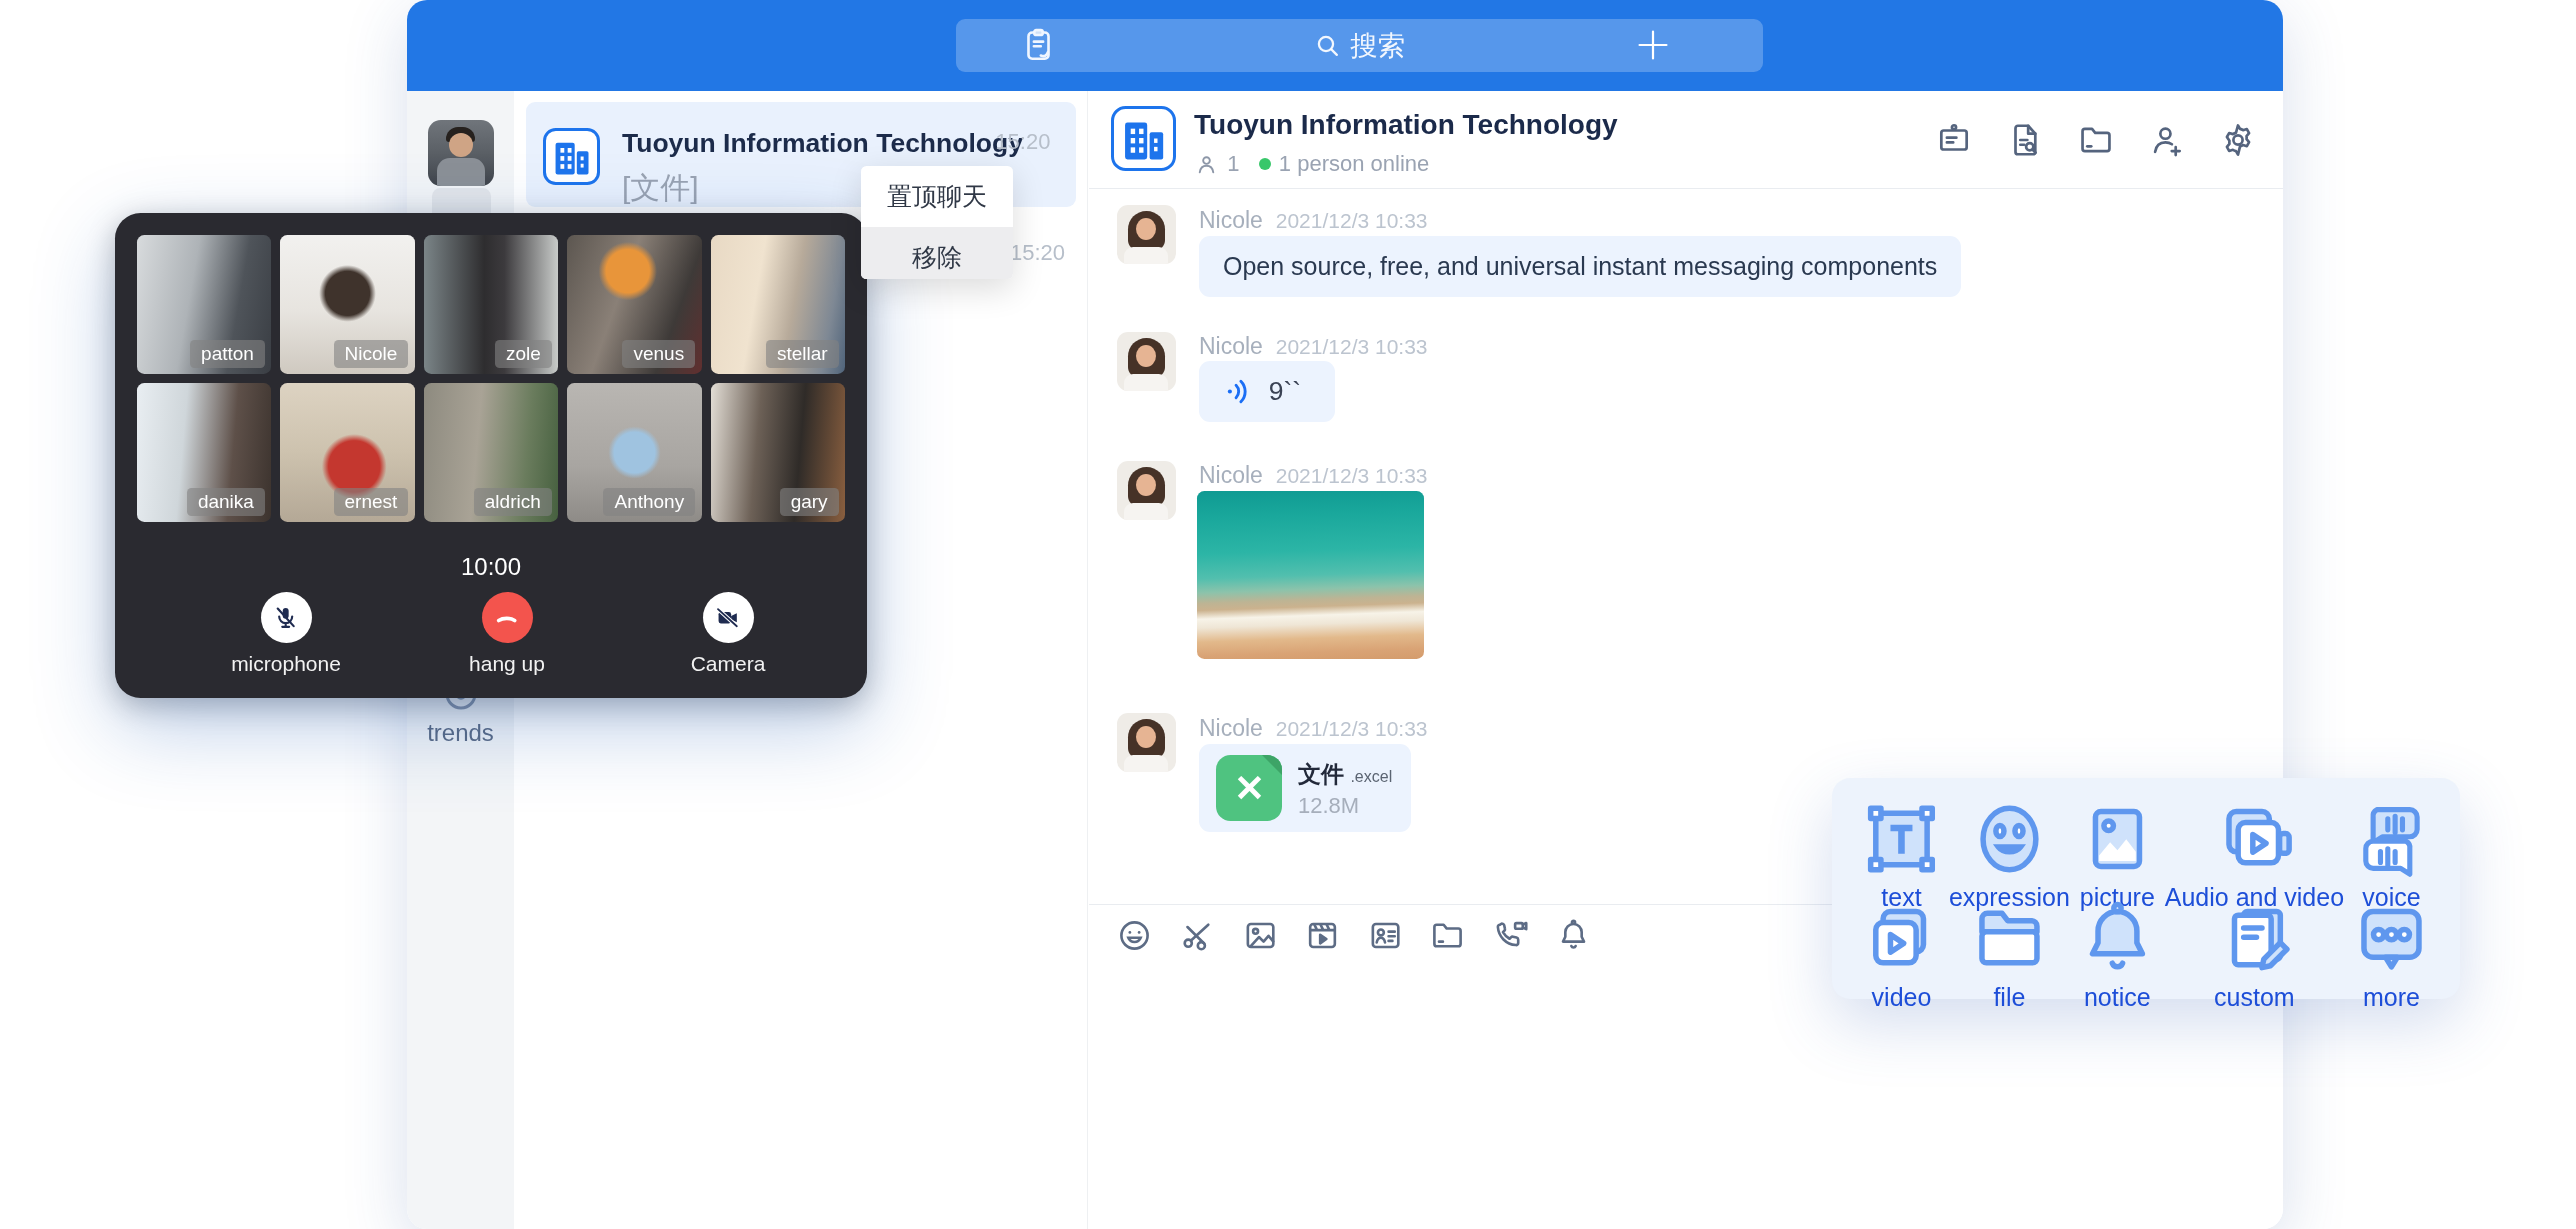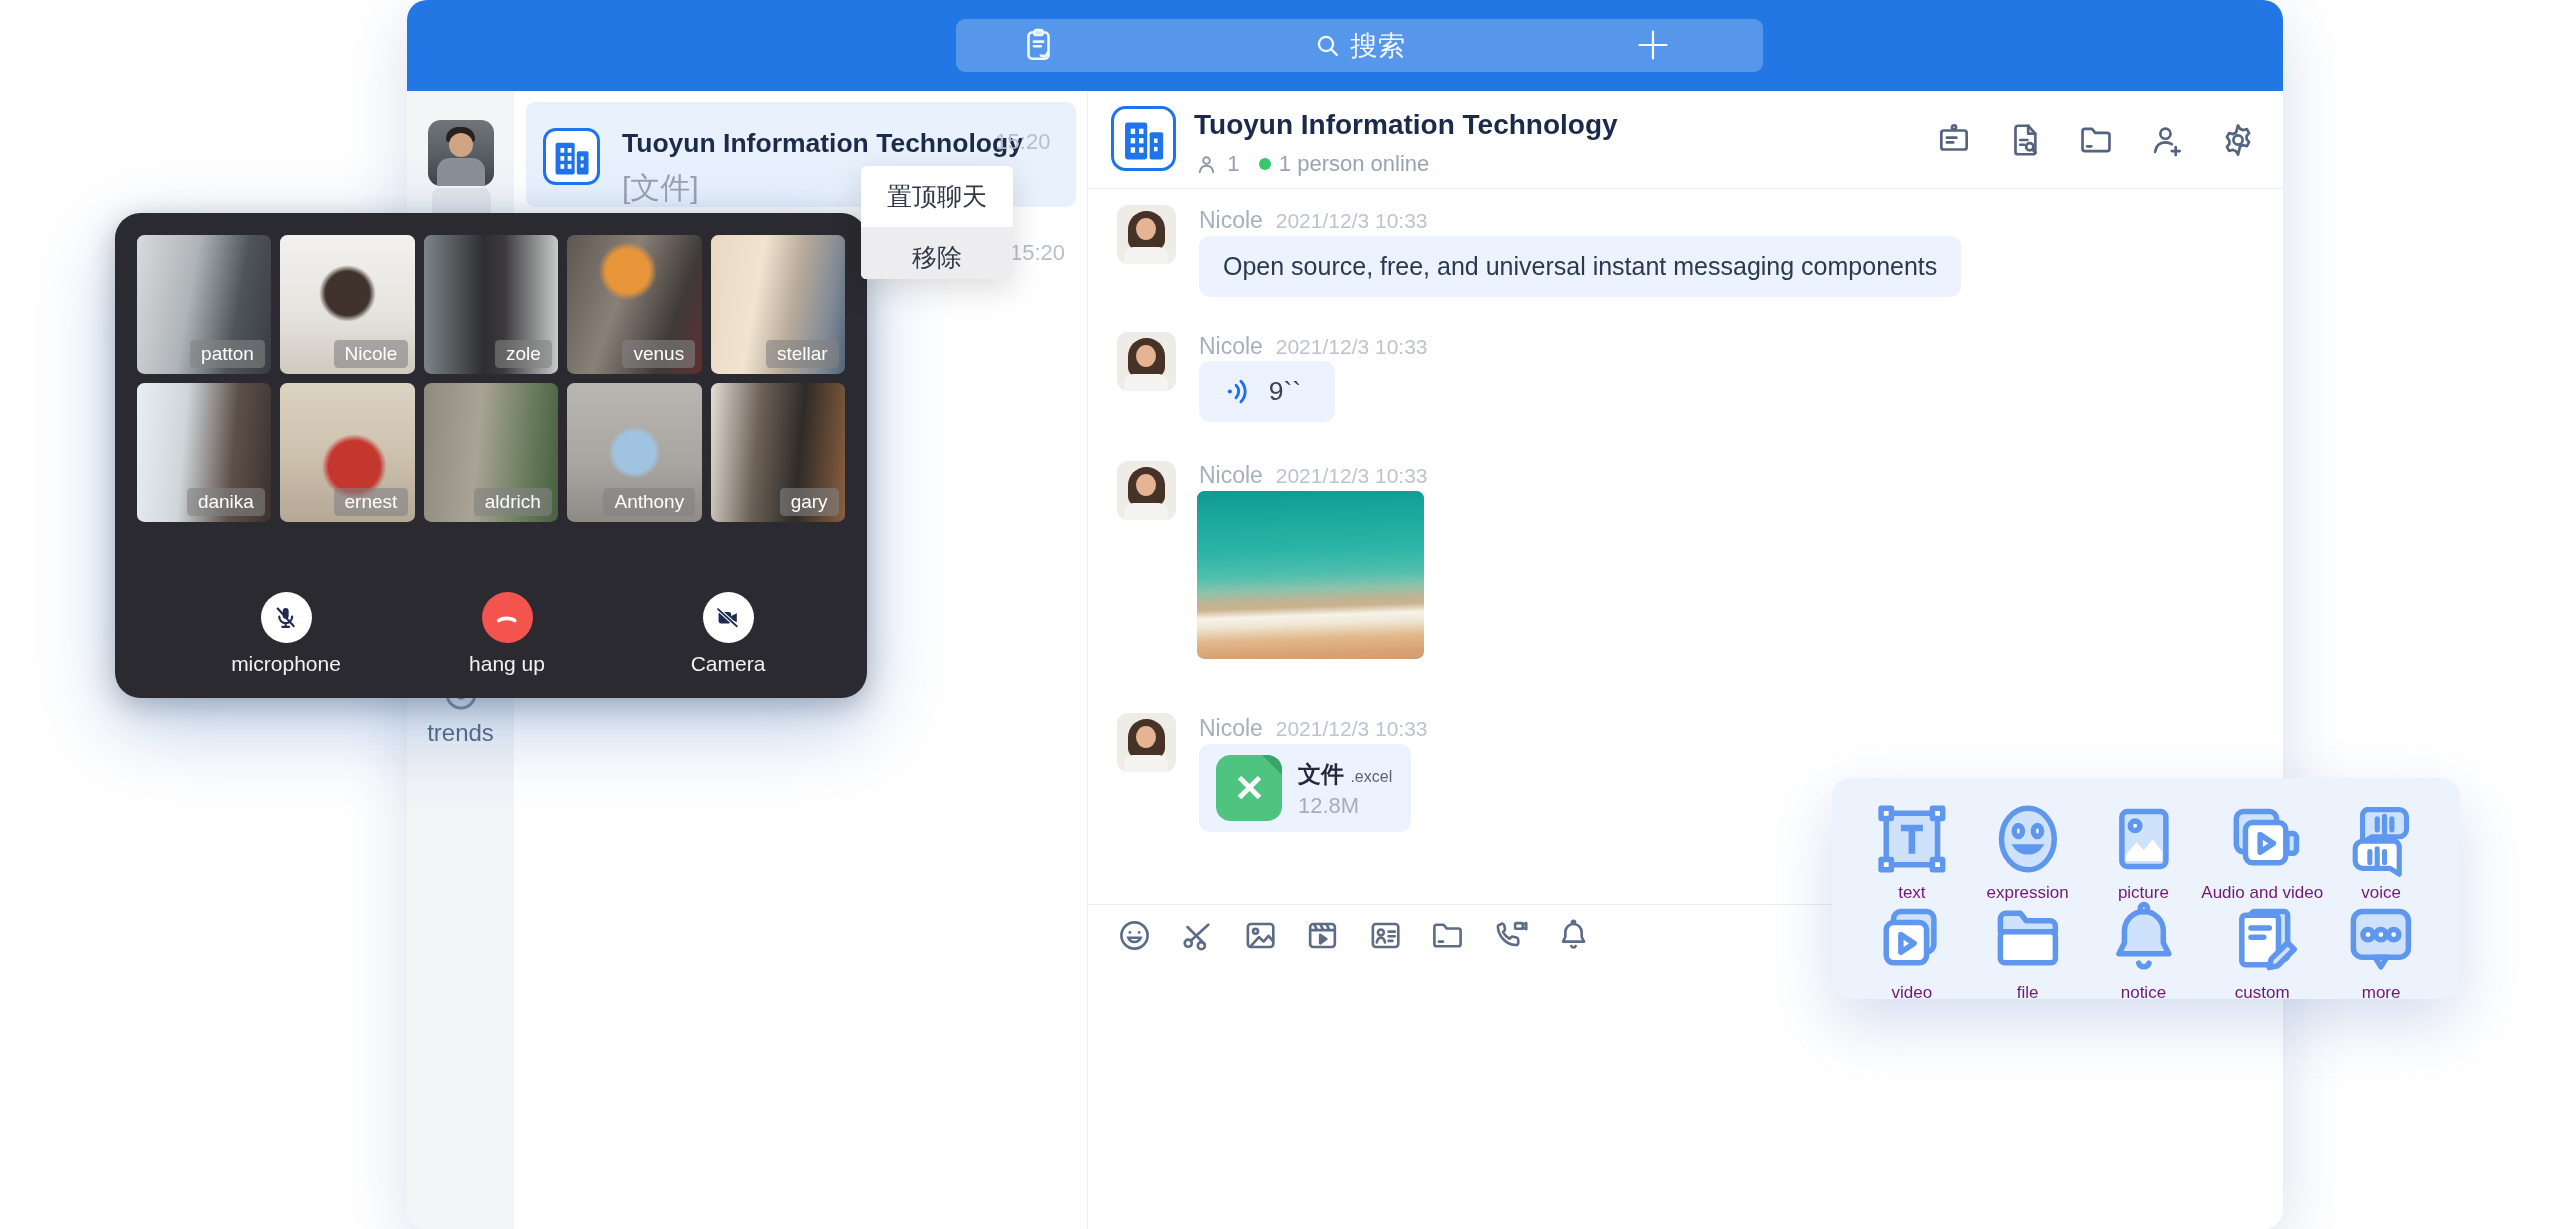--- a/index.html
+++ b/index.html
@@ -103,21 +103,21 @@
   .circ.white{background:#fff;color:#1f2b50;}
   .circ.red{background:#f3544d;color:#fff;}
   .cbtn .clabel{margin-top:9.1px;color:#f2f2f2;font-size:21px;}
   .cbtn .ic{width:27.4px;height:27.4px;}
   
   .popup{position:absolute;left:1832px;top:778px;width:628px;height:221px;border-radius:18.3px;background:#edf3fc;z-index:30;
          box-shadow:0 24px 64px rgba(60,100,180,.22);}
   .pgrid{position:absolute;left:22px;top:16.5px;width:585px;display:grid;grid-template-columns:repeat(5,1fr);row-gap:12.8px;}
   .pitem{text-align:center;cursor:pointer;height:88px;}
   .pitem .picon2{width:46px;height:46px;margin:5.5px auto 1.8px auto;color:#5f97ee;}
-  .pitem .plabel{font-size:17px;color:#701a75;white-space:nowrap;}
+  .pitem .plabel{font-size:25px;color:#1d4ed8;white-space:nowrap;}
   svg{display:block;width:100%;height:100%;}
 </style>
 </head>
 <body>
 
 <div class="stage">
 
   <div class="window">
 
     <div class="topbar">
@@ -413,20 +413,21 @@
       <div class="tile t8">
           <span class="chip">aldrich</span>
         </div>
       <div class="tile t9">
           <span class="chip">Anthony</span>
         </div>
       <div class="tile t10">
           <span class="chip">gary</span>
         </div>
     </div>
+    <div class="timer">10:00</div>
     <div class="callbtns">
       <div class="cbtn">
         <div class="circ white">
           <span class="ic">
             <svg viewBox="0 0 24 24" fill="none" stroke="currentColor" stroke-width="1.9" stroke-linecap="round">
               <rect x="9.4" y="3.4" width="5.2" height="9.4" rx="2.6" fill="currentColor" stroke="none"></rect>
               <path d="M6.3 11a5.7 5.7 0 0 0 11.4 0M12 16.7V20M9 20h6"></path>
                 <path d="M5 4l14 15.4"></path>
             </svg>
           </span>

